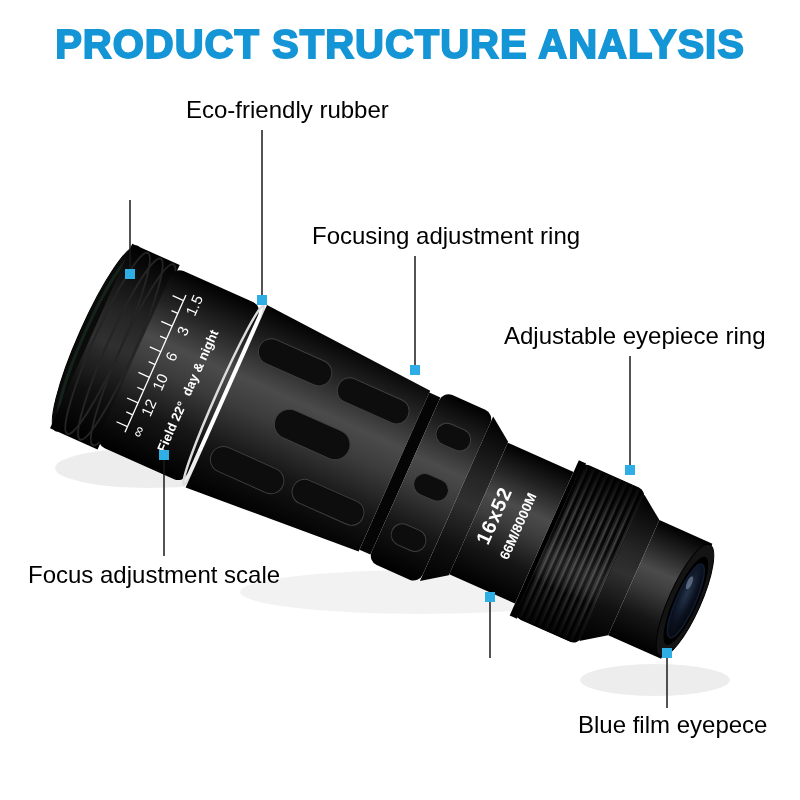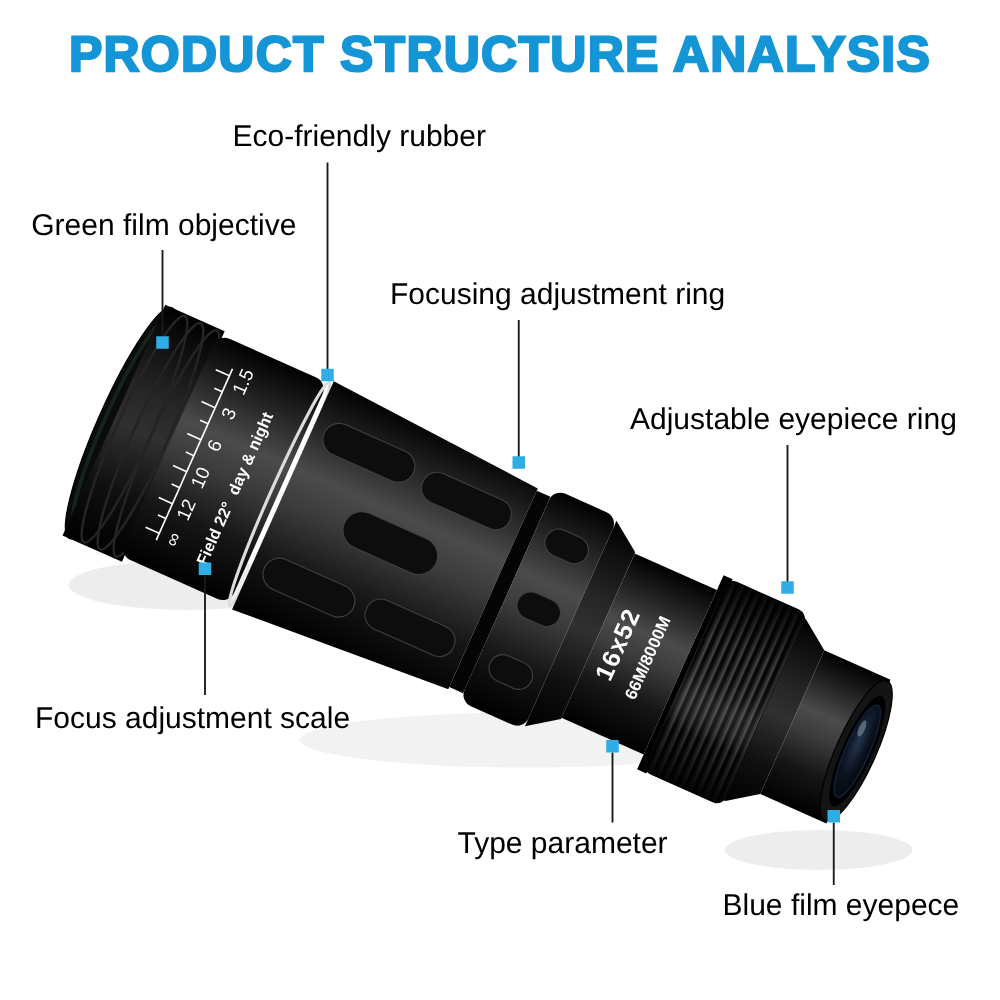--- a/index.html
+++ b/index.html
@@ -157,20 +157,18 @@
       <rect x="125" y="269" width="10" height="10"></rect>
       <rect x="410" y="365" width="10" height="10"></rect>
       <rect x="625" y="465" width="10" height="10"></rect>
       <rect x="159" y="450" width="10" height="10"></rect>
       <rect x="485" y="592" width="10" height="10"></rect>
       <rect x="662" y="648" width="10" height="10"></rect>
     </g>
   </svg>
 
   <div class="callout" style="left:186px;top:96px;">Eco-friendly rubber</div>
-  <div class="callout" style="left:25px;top:167px;">Green film objective</div>
   <div class="callout" style="left:504px;top:322px;">Adjustable eyepiece ring</div>
   <div class="callout" style="left:312px;top:222px;">Focusing adjustment ring</div>
   <div class="callout" style="left:28px;top:561px;">Focus adjustment scale</div>
-  <div class="callout" style="left:366px;top:661px;">Type parameter</div>
   <div class="callout bold" style="left:578px;top:711px;">Blue film eyepece</div>
 
 </div>
 
 </body></html>

